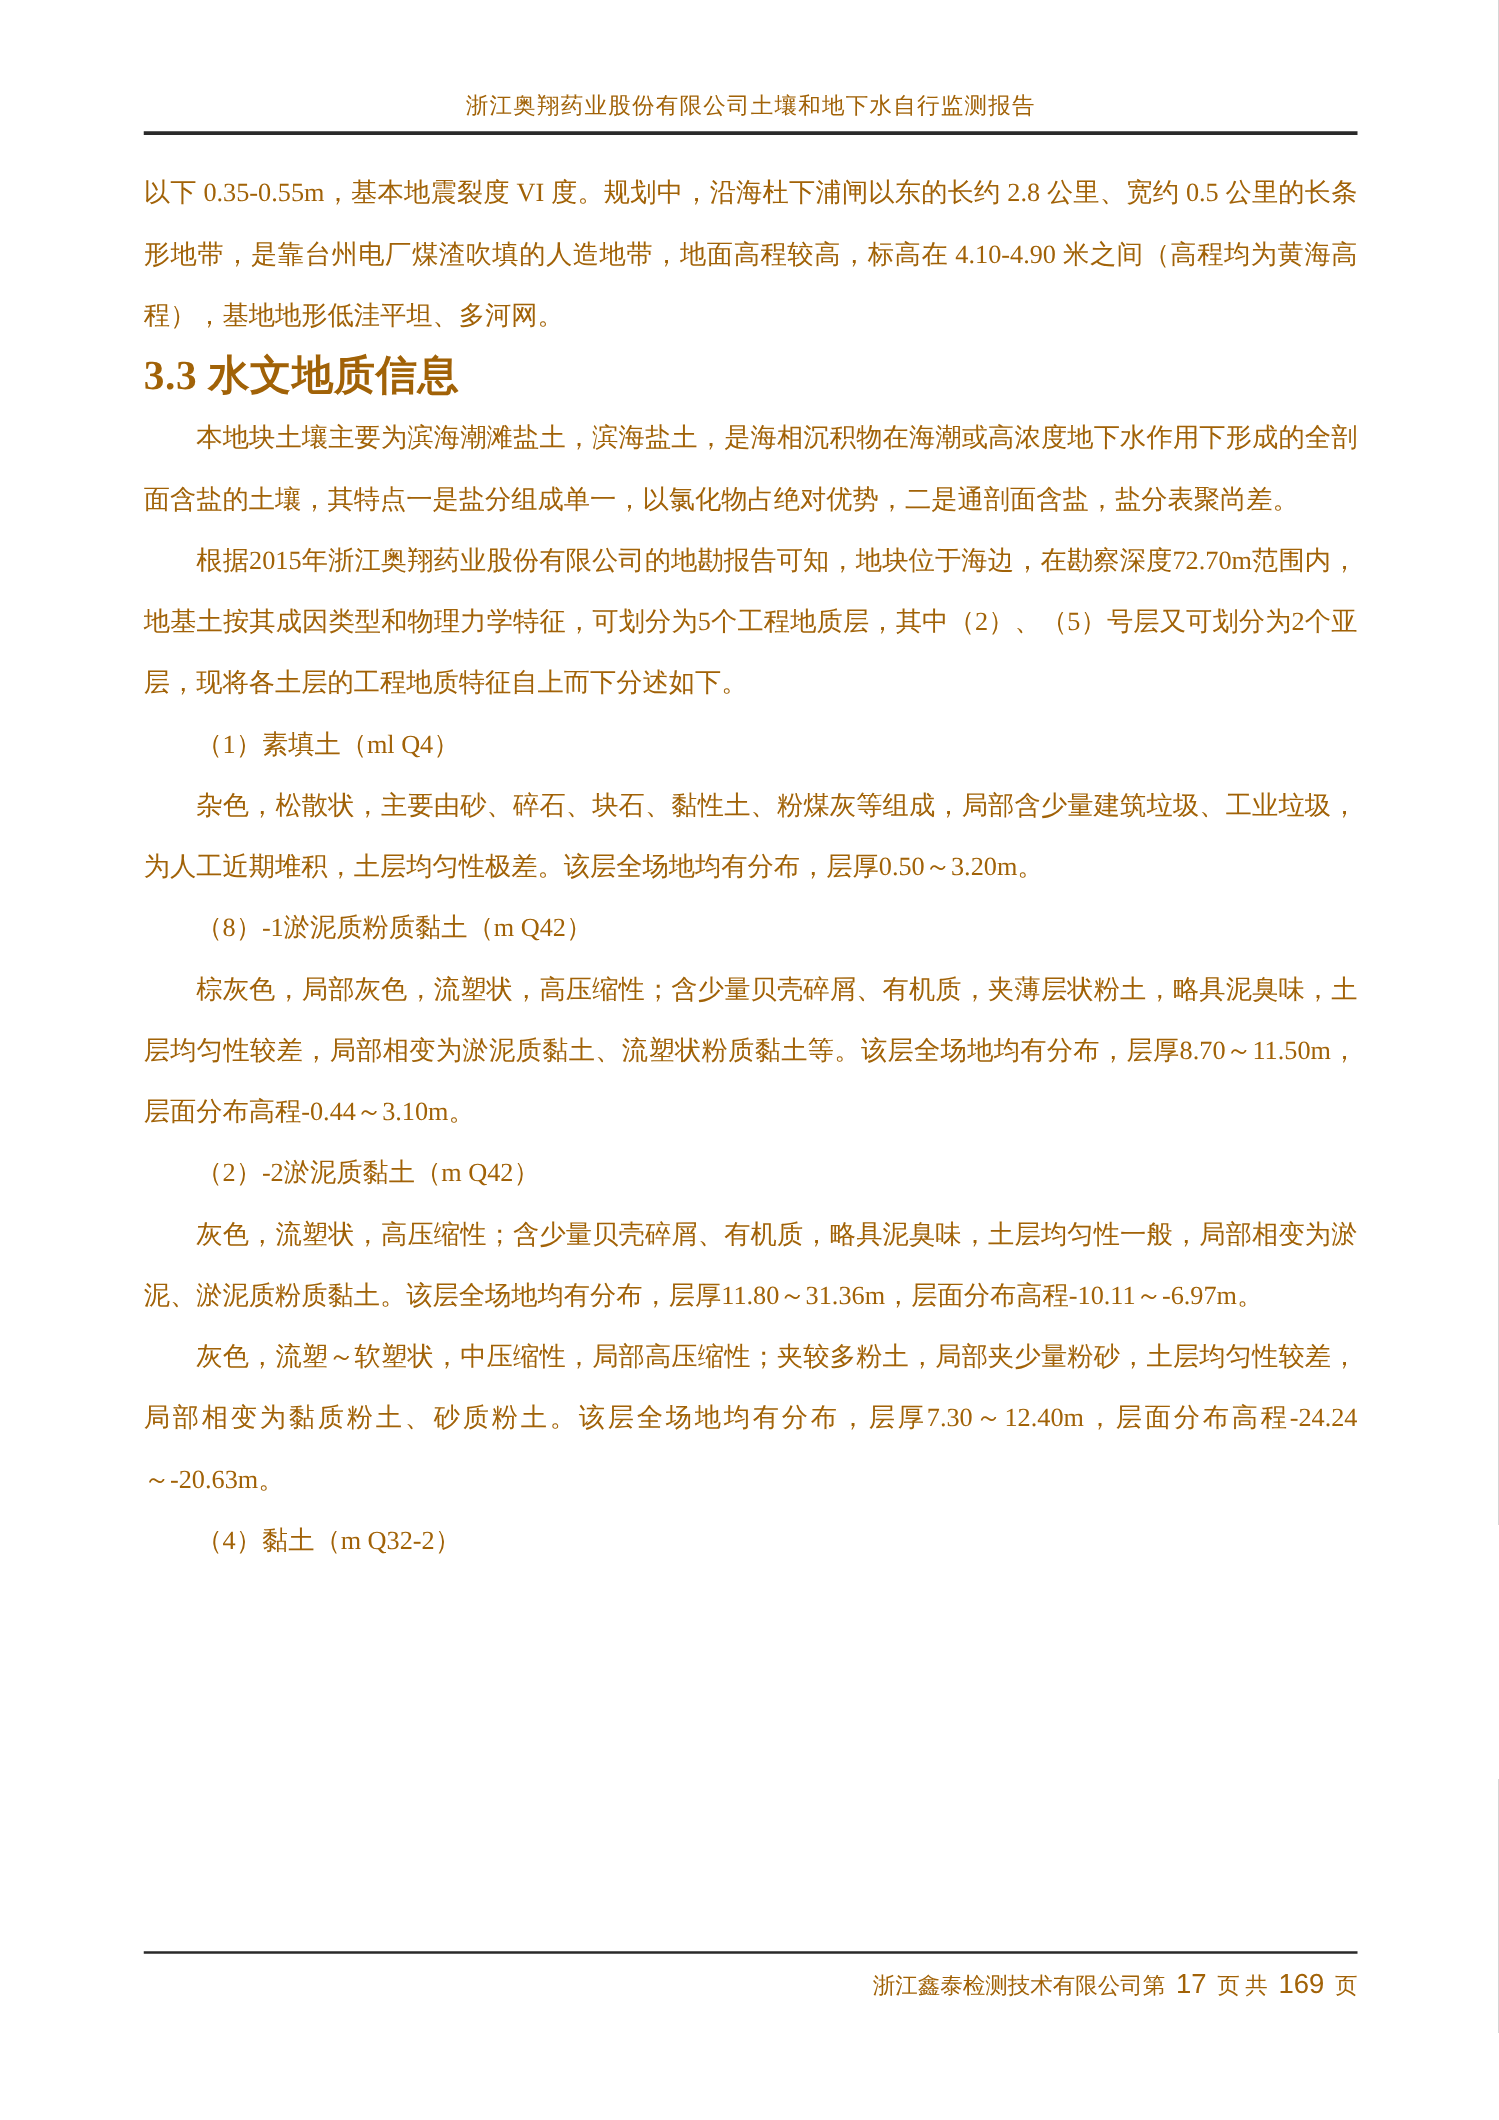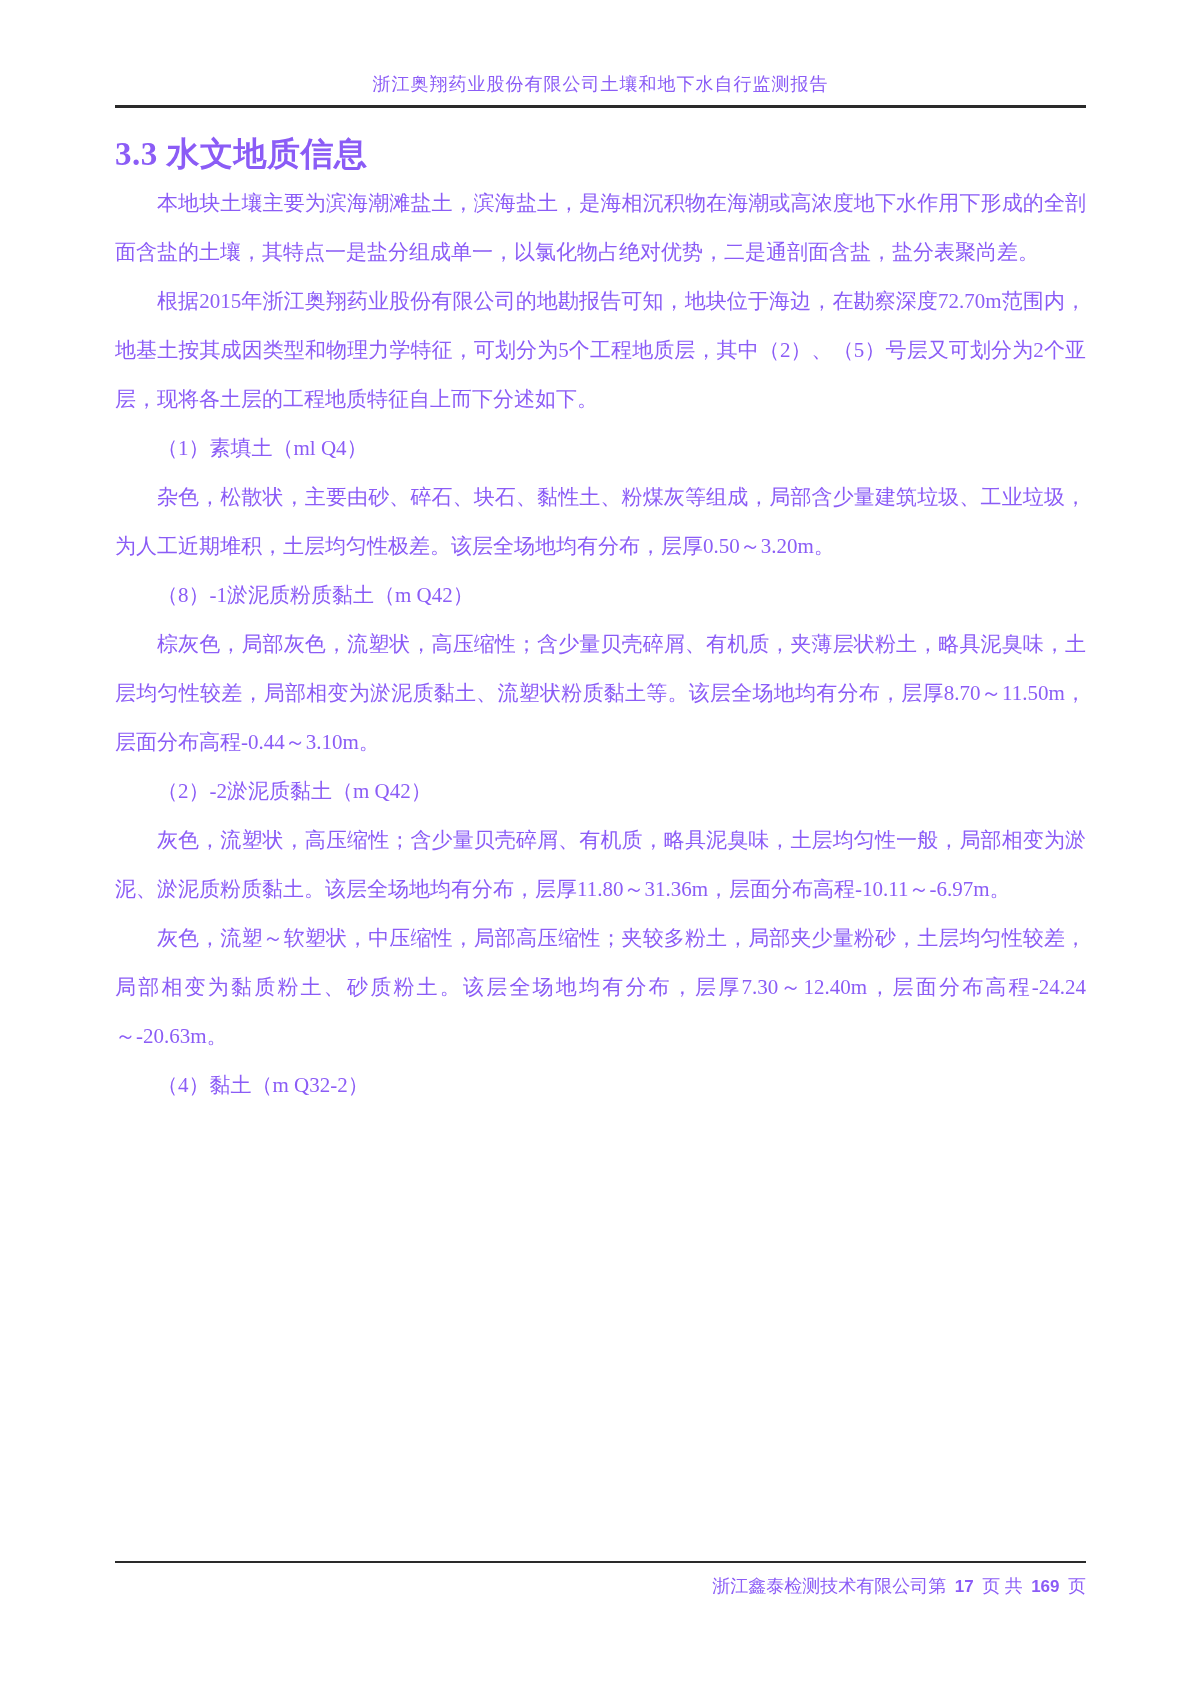--- a/index.html
+++ b/index.html
@@ -7,21 +7,21 @@
     padding: 0;
     background: #9a9a9a;
   }
   .page {
     position: relative;
     width: 1199px;
     height: 1696px;
     margin: 0 auto;
     background: #ffffff;
     font-family: "Liberation Serif", "DejaVu Serif", serif;
-    color: #8b5cf6;
+    color: #a16207;
     overflow: hidden;
   }
   .header {
     position: absolute;
     top: 72px;
     left: 115px;
     width: 971px;
     text-align: center;
     font-size: 18px;
     letter-spacing: 1px;
@@ -63,35 +63,35 @@
     top: 1574px;
     left: 115px;
     width: 971px;
     display: flex;
     justify-content: flex-end;
     align-items: baseline;
     font-size: 18px;
   }
   .footer .page-num {
     font-family: "Liberation Sans", "DejaVu Sans", sans-serif;
-    font-size: 17px;
+    font-size: 22px;
     padding: 0 4px;
-    font-weight: bold;
   }
 </style>
 </head>
 <body>
 
 <div class="page">
 
   <div class="header">
     <span>浙江奥翔药业股份有限公司土壤和地下水自行监测报告</span>
   </div>
 
   <div class="content">
+    <p class="no-indent">以下 0.35-0.55m，基本地震裂度 VI 度。规划中，沿海杜下浦闸以东的长约 2.8 公里、宽约 0.5 公里的长条形地带，是靠台州电厂煤渣吹填的人造地带，地面高程较高，标高在 4.10-4.90 米之间（高程均为黄海高程），基地地形低洼平坦、多河网。</p>
 
     <h2 class="section-heading">3.3 水文地质信息</h2>
 
     <p>本地块土壤主要为滨海潮滩盐土，滨海盐土，是海相沉积物在海潮或高浓度地下水作用下形成的全剖面含盐的土壤，其特点一是盐分组成单一，以氯化物占绝对优势，二是通剖面含盐，盐分表聚尚差。</p>
 
     <p>根据2015年浙江奥翔药业股份有限公司的地勘报告可知，地块位于海边，在勘察深度72.70m范围内，地基土按其成因类型和物理力学特征，可划分为5个工程地质层，其中（2）、（5）号层又可划分为2个亚层，现将各土层的工程地质特征自上而下分述如下。</p>
 
     <p>（1）素填土（ml Q4）</p>
 
     <p>杂色，松散状，主要由砂、碎石、块石、黏性土、粉煤灰等组成，局部含少量建筑垃圾、工业垃圾，为人工近期堆积，土层均匀性极差。该层全场地均有分布，层厚0.50～3.20m。</p>

